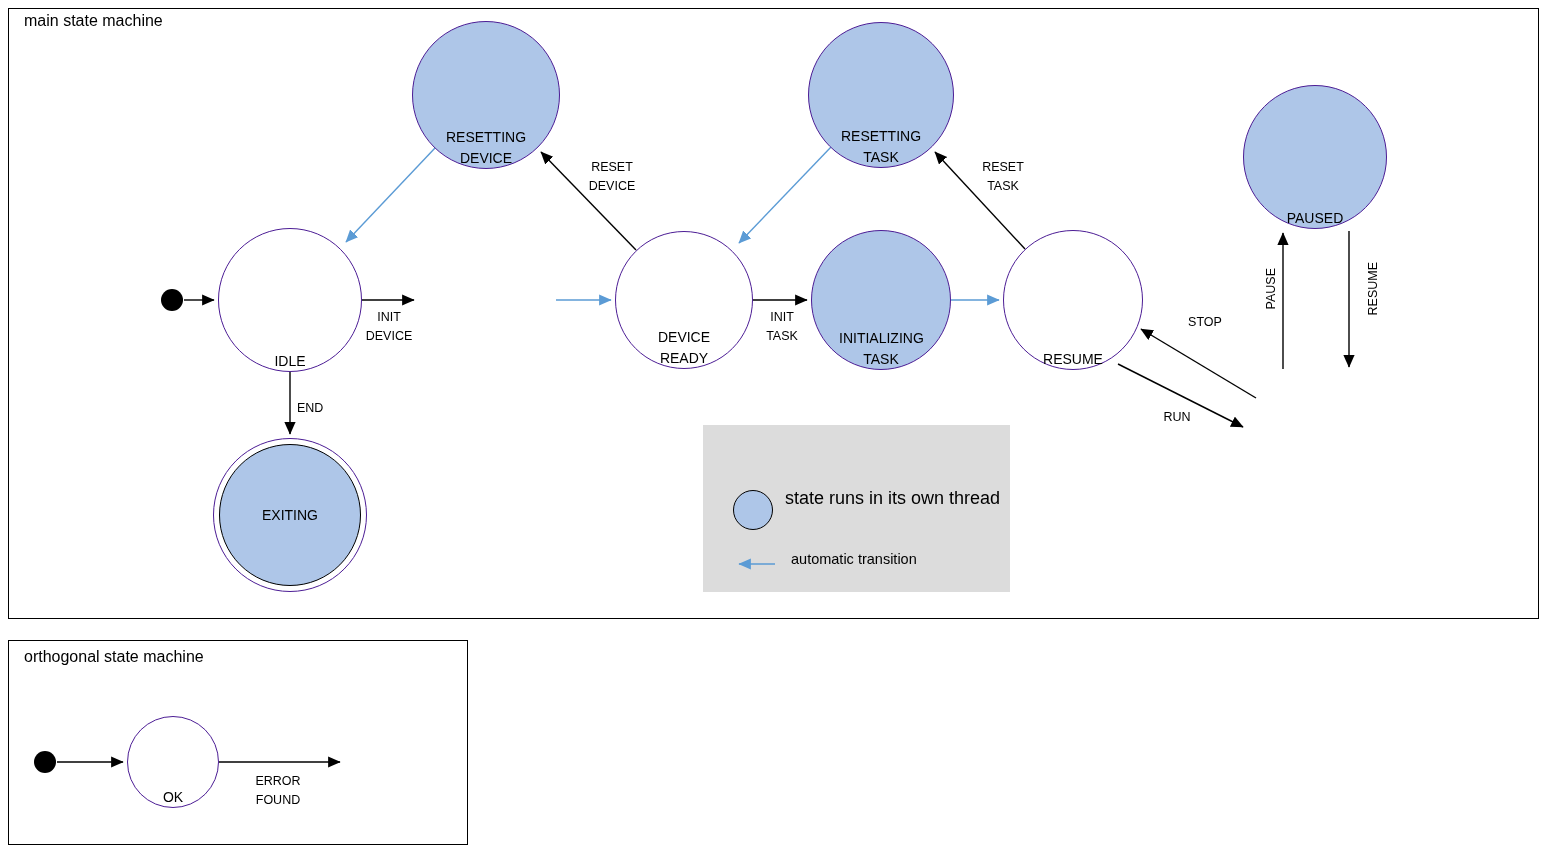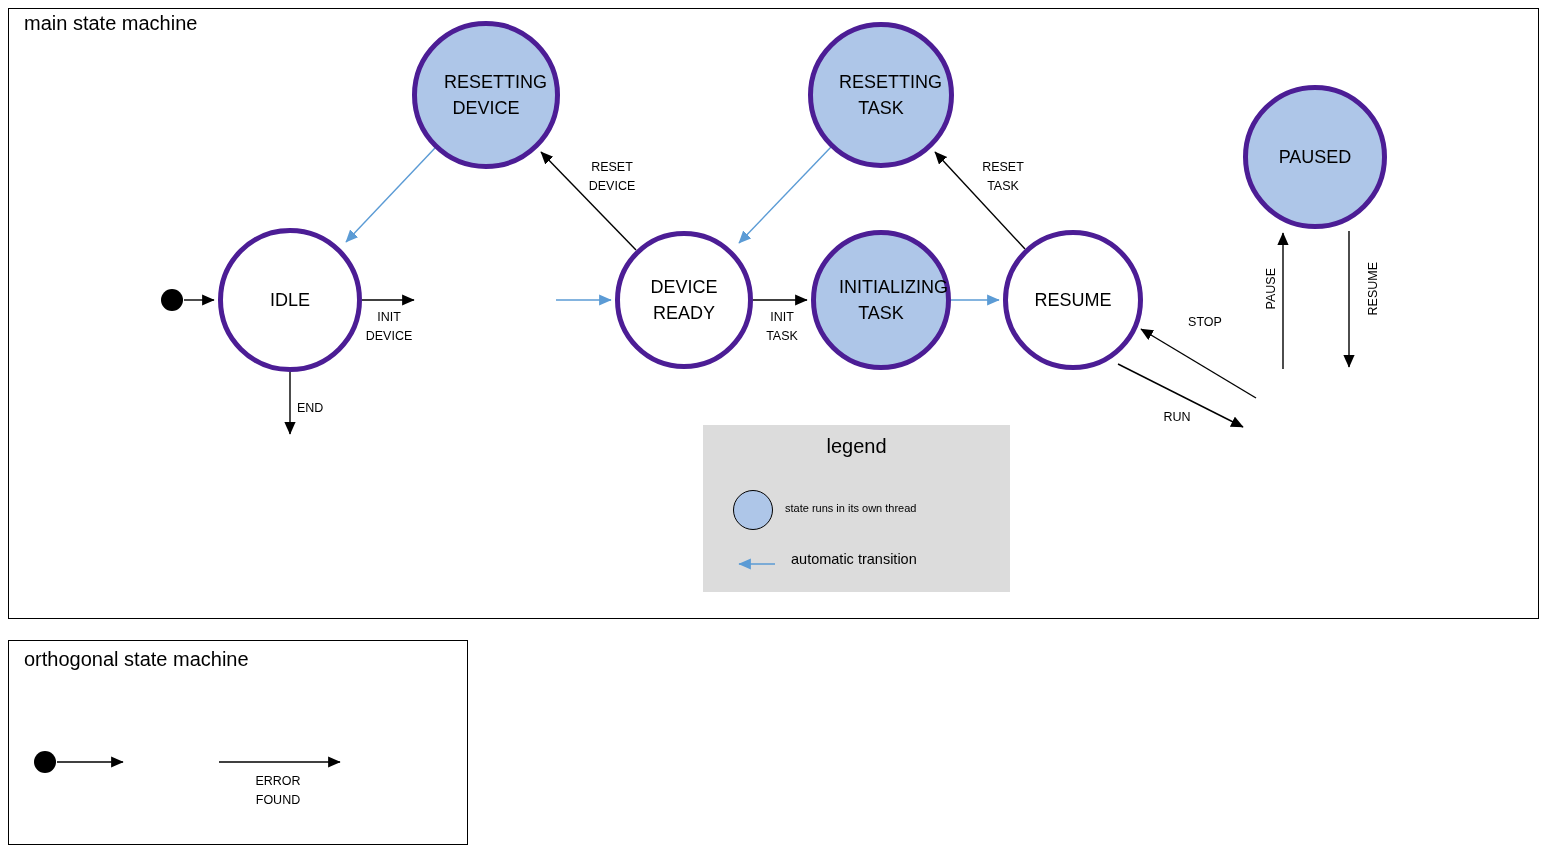--- a/index.html
+++ b/index.html
@@ -5,31 +5,31 @@
   * { box-sizing: border-box; }
   html, body { margin: 0; padding: 0; background: #fff; }
   .page {
     position: relative; width: 1555px; height: 852px;
     font-family: "Liberation Sans", sans-serif; color: #000; overflow: hidden;
   }
   .frame {
     position: absolute; border: 1.5px solid #000; background: transparent;
   }
   .frame-title {
-    position: absolute; font-size: 20px; white-space: nowrap;
+    position: absolute; font-size: 16px; white-space: nowrap;
   }
   .edges { position: absolute; left: 0; top: 0; z-index: 2; }
   .dot {
     position: absolute; width: 22px; height: 22px; border-radius: 50%;
     background: #000; z-index: 3;
   }
   .state {
-    position: absolute; border: 5px solid #4c1d95; border-radius: 50%;
-    display: flex; align-items: center; justify-content: center;
-    text-align: center; font-size: 18px; line-height: 1.45; z-index: 3;
+    position: absolute; border: 1px solid #4c1d95; border-radius: 50%;
+    display: flex; align-items: flex-end; justify-content: center;
+    text-align: center; font-size: 14px; line-height: 1.45; z-index: 3;
   }
   .state .lbl { display: block; width: 84px; }
   .threaded { background: #aec6e8; }
   .plain { background: #ffffff; }
   .final { background: #ffffff; padding: 5px; }
   .final-inner {
     width: 100%; height: 100%; border: 1px solid #000; border-radius: 50%;
     background: #aec6e8; display: flex; align-items: center; justify-content: center;
   }
   .tlabel {
@@ -42,21 +42,21 @@
     background: #dcdcdc; z-index: 3;
   }
   .legend-title {
     position: absolute; left: 0; top: 10px; width: 100%;
     text-align: center; font-size: 20px;
   }
   .legend-circle {
     position: absolute; left: 30px; top: 65px; width: 40px; height: 40px;
     border-radius: 50%; border: 1px solid #000; background: #aec6e8;
   }
-  .legend-text1 { position: absolute; left: 82px; top: 77px; font-size: 11px; }
+  .legend-text1 { position: absolute; left: 82px; top: 63px; font-size: 18px; }
   .legend-arrow { position: absolute; left: 28px; top: 133px; }
   .legend-text2 { position: absolute; left: 88px; top: 126px; font-size: 14.5px; }
 </style>
 </head>
 <body>
 
 <div class="page">
 
   <div class="frame" style="left:8px; top:8px; width:1531px; height:611px;"></div>
   <div class="frame-title" style="left:24px; top:12px;">main state machine</div>
@@ -110,41 +110,48 @@
   </div>
   <div class="state threaded" style="left:811px; top:230px; width:140px; height:140px;">
     <span class="lbl">INITIALIZING TASK</span>
   </div>
   <div class="state plain" style="left:1003px; top:230px; width:140px; height:140px;">
     <span class="lbl">RESUME</span>
   </div>
   <div class="state threaded" style="left:1243px; top:85px; width:144px; height:144px;">
     <span class="lbl">PAUSED</span>
   </div>
+  <div class="state final" style="left:213px; top:438px; width:154px; height:154px;">
+    <div class="final-inner">
+      <span class="lbl">EXITING</span>
+    </div>
+  </div>
 
   <div class="tlabel" style="left:361px; top:308px; width:56px;">INIT DEVICE</div>
   <div class="tlabel" style="left:584px; top:158px; width:56px;">RESET DEVICE</div>
   <div class="tlabel" style="left:754px; top:308px; width:56px;">INIT TASK</div>
   <div class="tlabel" style="left:975px; top:158px; width:56px;">RESET TASK</div>
   <div class="tlabel" style="left:1180px; top:313px; width:50px; white-space:nowrap;">STOP</div>
   <div class="tlabel" style="left:1152px; top:408px; width:50px; white-space:nowrap;">RUN</div>
   <div class="tlabel rot" style="left:1242px; top:279px; width:60px;">PAUSE</div>
   <div class="tlabel rot" style="left:1344px; top:279px; width:60px;">RESUME</div>
   <div class="tlabel" style="left:297px; top:399px; width:40px; text-align:left;">END</div>
 
   <div class="legend-box">
-    <div class="legend-title">legend</div>
     <div class="legend-circle"></div>
     <div class="legend-text1">state runs in its own thread</div>
     <svg class="legend-arrow" width="48" height="12">
       <defs>
         <marker id="abl2" markerWidth="11" markerHeight="9" refX="8.5" refY="4" orient="auto">
           <path d="M0,0 L9,4 L0,8 z" fill="#5b9bd5"></path>
         </marker>
       </defs>
       <line x1="44" y1="6" x2="8" y2="6" stroke="#5b9bd5" stroke-width="1.4" marker-end="url(#abl2)"></line>
     </svg>
     <div class="legend-text2">automatic transition</div>
   </div>
 
+  <div class="state plain" style="left:127px; top:716px; width:92px; height:92px;">
+    <span class="lbl">OK</span>
+  </div>
   <div class="tlabel" style="left:250px; top:772px; width:56px;">ERROR FOUND</div>
 
 </div>
 
 </body></html>

